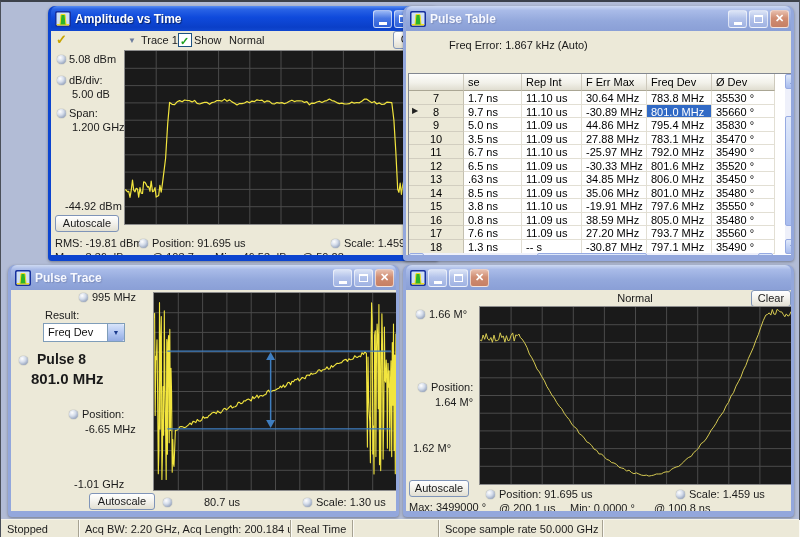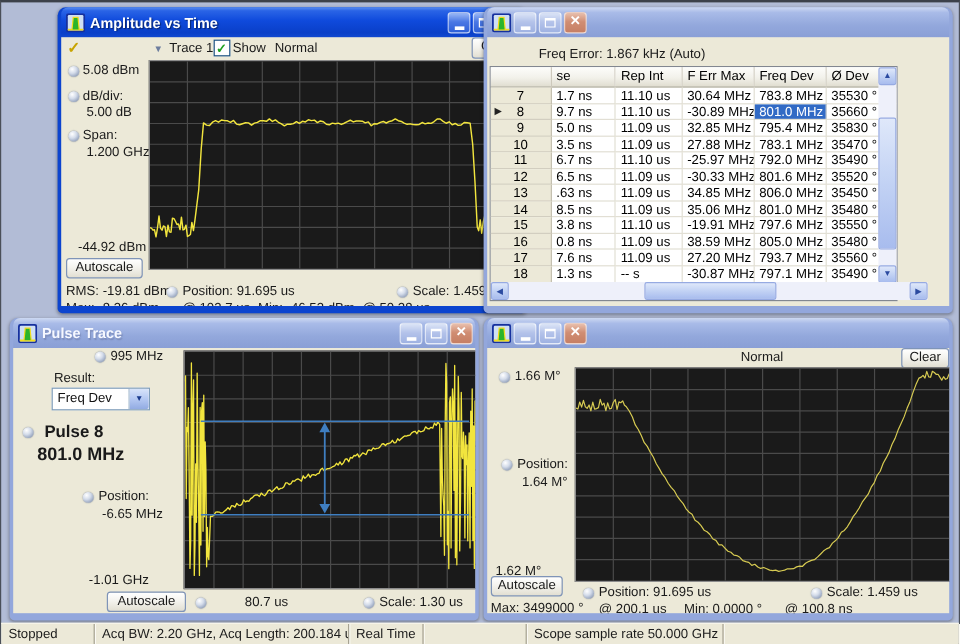--- a/index.html
+++ b/index.html
@@ -40,21 +40,21 @@
   .cb{position:absolute;width:12px;height:12px;background:#fff;border:1px solid #1d5281;box-sizing:content-box;}
   .cb span{position:relative;top:-3px;left:1px;font-size:11px;font-weight:bold;color:#1fa11f;}
   .check{position:absolute;font-size:13px;font-weight:bold;color:#c8a400;}
   .plot{position:absolute;background:#1a1a1a;border:1px solid #8c8c8c;}
   .plot svg{display:block;}
   .dropdown{position:absolute;box-sizing:border-box;height:19px;background:#fff;border:1px solid #7f9db9;display:flex;}
   .dd-text{flex:1;font-size:11px;padding:2px 0 0 4px;color:#111;}
   .dd-btn{width:16px;background:linear-gradient(180deg,#d8e4fa,#b4c8f2 50%,#92abe2);border-left:1px solid #7f9db9;
           display:flex;align-items:center;justify-content:center;font-size:7px;color:#1a3a8c;border-radius:0 2px 2px 0;}
   
-  #pt-table{position:absolute;left:2px;top:24px;width:340px;height:196px;background:#fff;
+  #pt-table{position:absolute;left:2px;top:42px;width:393px;height:196px;background:#fff;
             border:1px solid #828790;box-sizing:border-box;font-size:11px;}
   #pt-head{display:flex;height:17px;}
   .pt-hcell{box-sizing:border-box;padding:2px 0 0 4px;
             background:linear-gradient(180deg,#fdfdfb,#f2f1ea 55%,#e0ddd0);
             border-right:1px solid #cdc9bc;border-bottom:1px solid #aaa694;white-space:nowrap;overflow:hidden;}
   .pt-row{display:flex;height:13.55px;}
   .pt-cell{box-sizing:border-box;padding:1px 0 0 4px;border-right:1px solid #e2dfd4;border-bottom:1px solid #e2dfd4;
            white-space:nowrap;overflow:hidden;}
   .pt-cell.rowhdr{background:#ece9d8;border-right:1px solid #c4c0b0;border-bottom:1px solid #d2cec0;
                   text-align:center;padding-left:0;position:relative;}
@@ -151,20 +151,21 @@
     </div>
   </div>
 
   <div class="win inactive" style="left:402px;top:4px;width:391px;height:255px;">
     <div class="titlebar">
       <svg width="16" height="16" viewBox="0 0 16 16">
           <rect x="0" y="0" width="16" height="16" rx="2" fill="#16309e"></rect>
           <rect x="1.5" y="1.5" width="13" height="13" rx="1" fill="#cfe0f4"></rect>
           <polygon points="2,13.5 5,13.5 6,3.5 10,3.5 11,13.5 14,13.5 14,14 2,14" fill="#2bb42b" stroke="#f4dc1e" stroke-width="1"></polygon>
         </svg>
+      <span class="title-text">Pulse Table</span>
       <span class="tbtn bmin">
           <span class="g-min"></span>
         </span>
       <span class="tbtn bmax">
           <span class="g-max"></span>
         </span>
       <span class="tbtn bclose">
           <span class="g-x">✕</span>
         </span>
     </div>
@@ -193,21 +194,21 @@
               <div class="pt-cell c1">9.7 ns</div>
               <div class="pt-cell c2">11.10 us</div>
               <div class="pt-cell c3">-30.89 MHz</div>
               <div class="pt-cell c4 sel">801.0 MHz</div>
               <div class="pt-cell c5">35660 °</div>
             </div>
             <div class="pt-row">
               <div class="pt-cell c0 rowhdr">9</div>
               <div class="pt-cell c1">5.0 ns</div>
               <div class="pt-cell c2">11.09 us</div>
-              <div class="pt-cell c3">32.85 MHz</div>
+              <div class="pt-cell c3">44.86 MHz</div>
               <div class="pt-cell c4">795.4 MHz</div>
               <div class="pt-cell c5">35830 °</div>
             </div>
             <div class="pt-row">
               <div class="pt-cell c0 rowhdr">10</div>
               <div class="pt-cell c1">3.5 ns</div>
               <div class="pt-cell c2">11.09 us</div>
               <div class="pt-cell c3">27.88 MHz</div>
               <div class="pt-cell c4">783.1 MHz</div>
               <div class="pt-cell c5">35470 °</div>
@@ -381,21 +382,21 @@
         </span>
     </div>
     <div class="content">
       <span class="lbl" style="left:73px;top:2px;width:312px;text-align:center;">Normal</span>
       <span class="btn" style="left:345px;top:0px;width:40px;height:17px;">Clear</span>
       <span class="spin" style="left:10px;top:20px;"></span>
       <span class="lbl" style="left:23px;top:18px;">1.66 M°</span>
       <span class="spin" style="left:12px;top:93px;"></span>
       <span class="lbl" style="left:25px;top:91px;">Position:</span>
       <span class="lbl" style="left:29px;top:106px;">1.64 M°</span>
-      <span class="lbl" style="left:7px;top:180px;">1.62 M°</span>
+      <span class="lbl" style="left:7px;top:152px;">1.62 M°</span>
       <span class="btn" style="left:3px;top:190px;width:60px;height:17px;">Autoscale</span>
       <span class="lbl" style="left:3px;top:211px;">Max:  3499000 °</span>
       <span class="spin" style="left:80px;top:200px;"></span>
       <span class="lbl" style="left:93px;top:198px;">Position: 91.695 us</span>
       <span class="lbl" style="left:93px;top:212px;">@  200.1 us</span>
       <span class="lbl" style="left:164px;top:212px;">Min: 0.0000 °</span>
       <span class="lbl" style="left:248px;top:212px;">@ 100.8 ns</span>
       <span class="spin" style="left:270px;top:200px;"></span>
       <span class="lbl" style="left:283px;top:198px;">Scale: 1.459 us</span>
 

